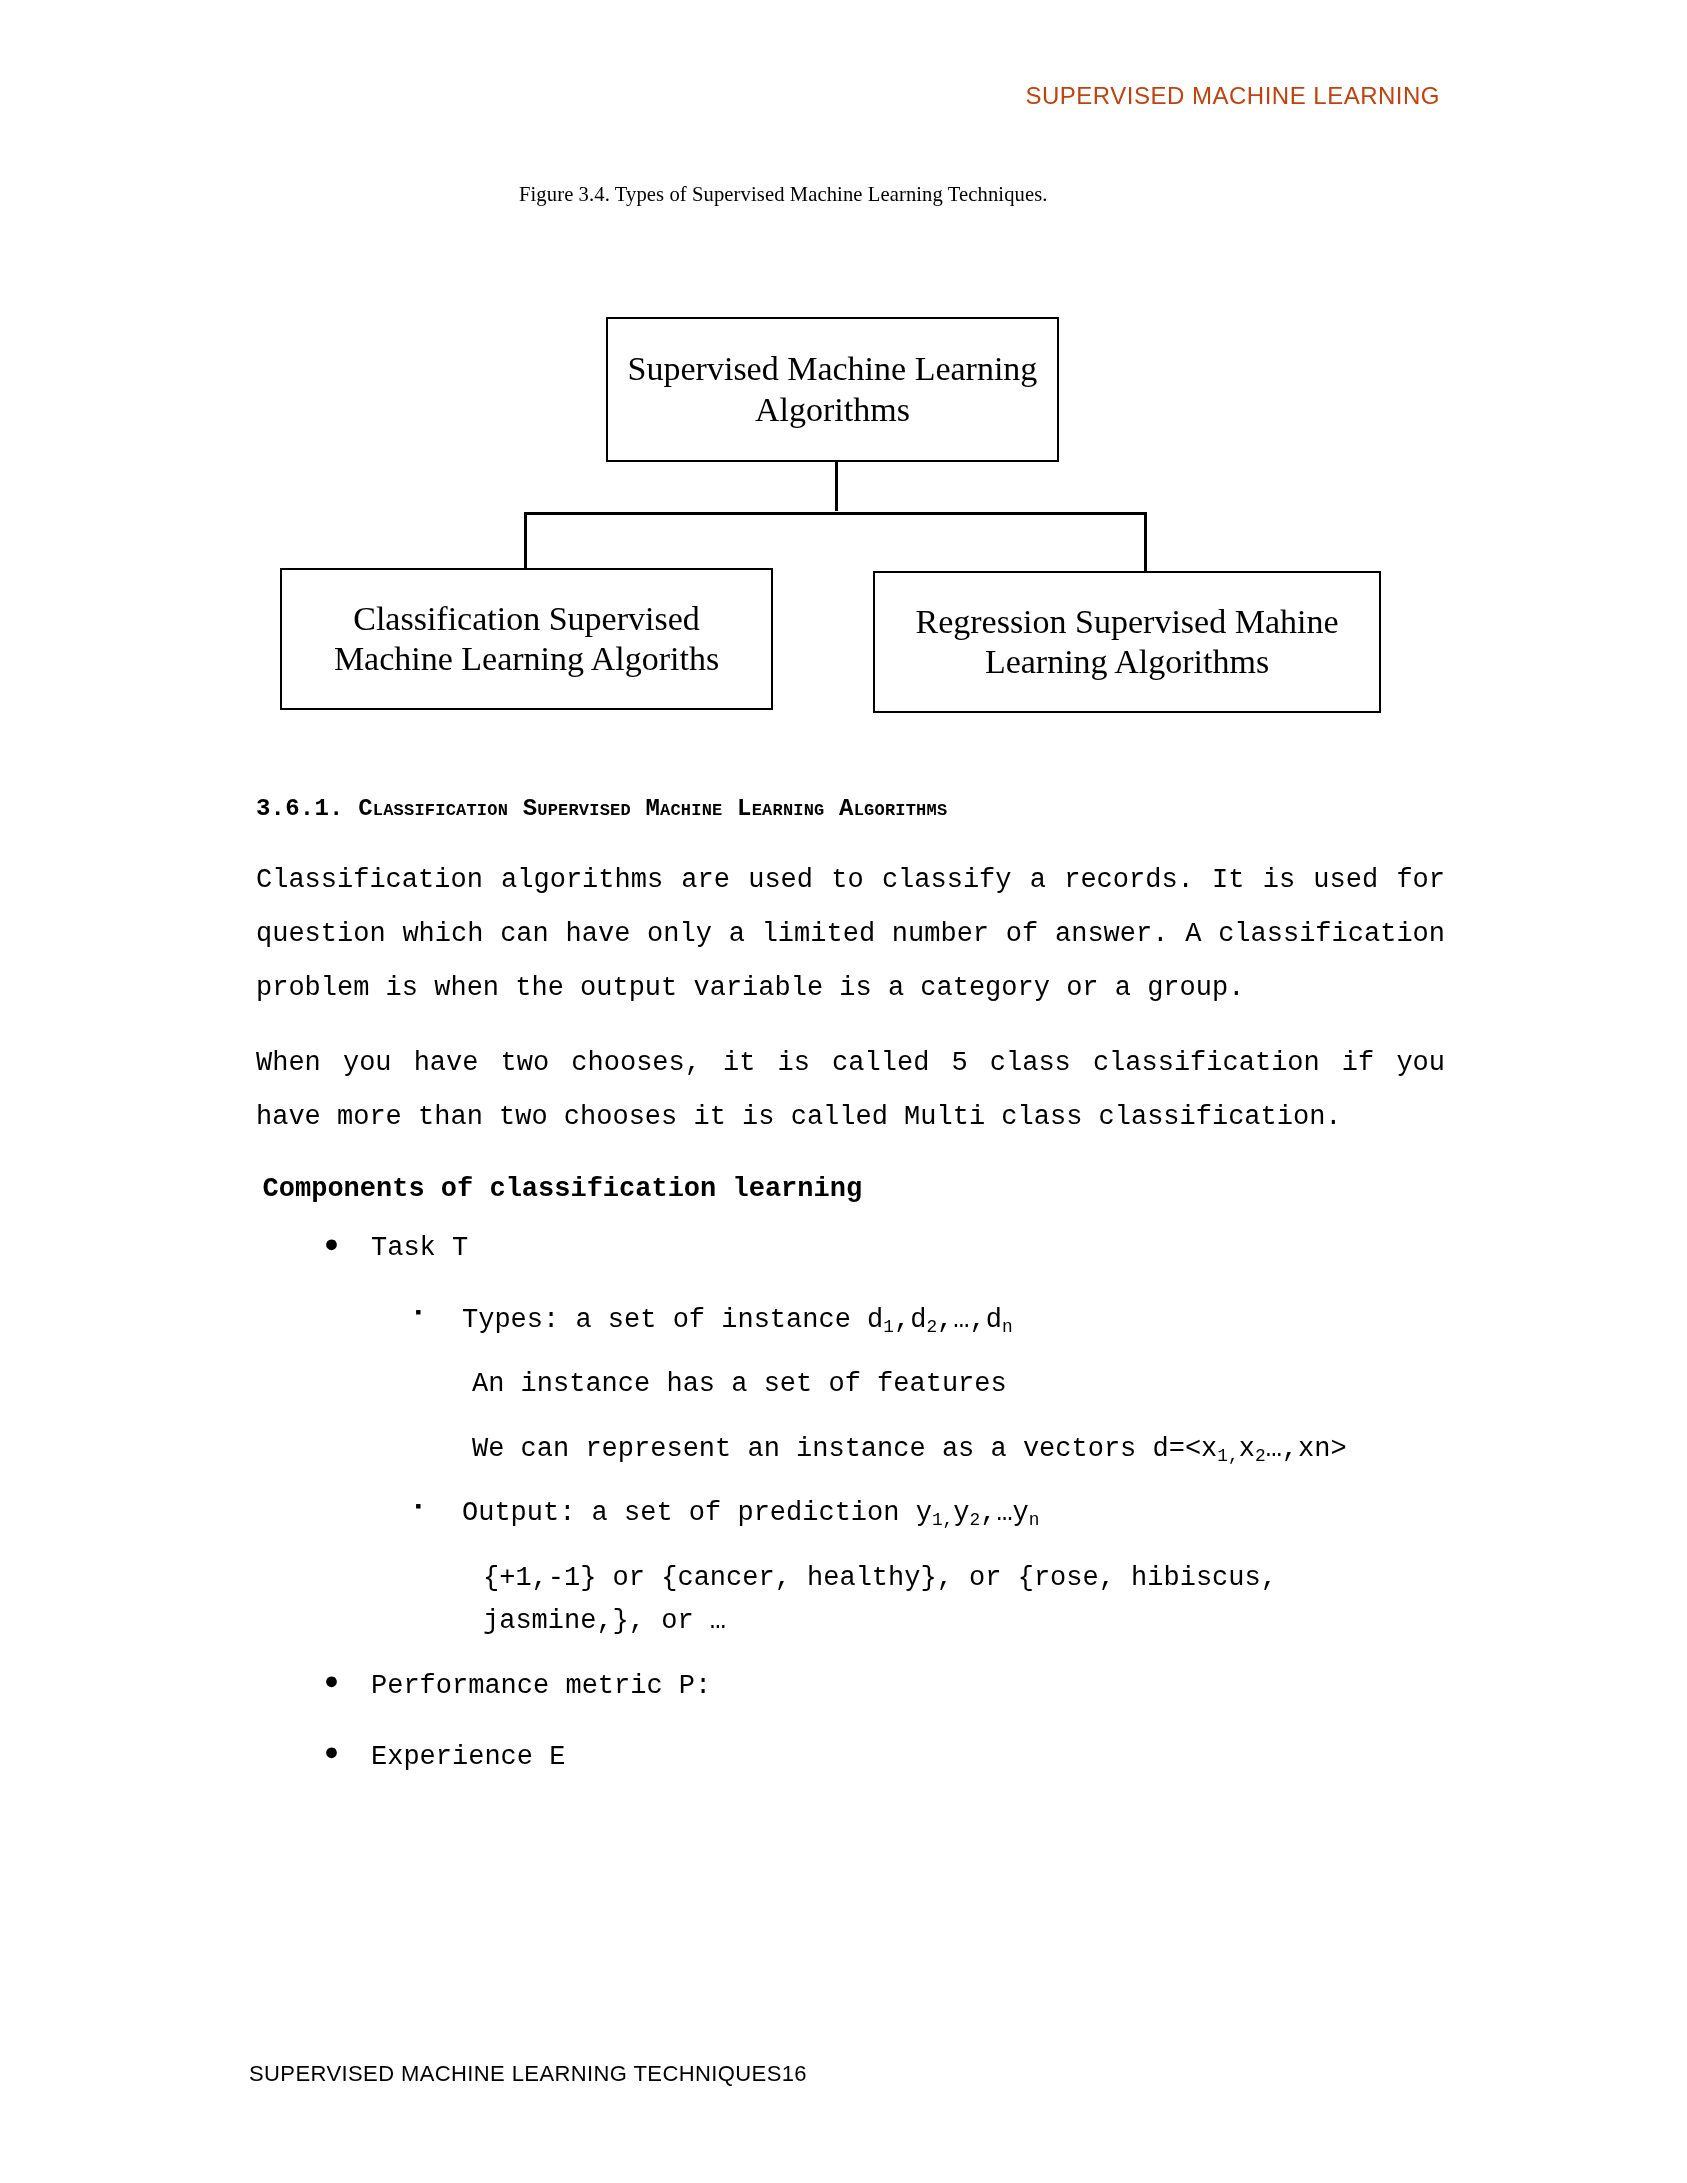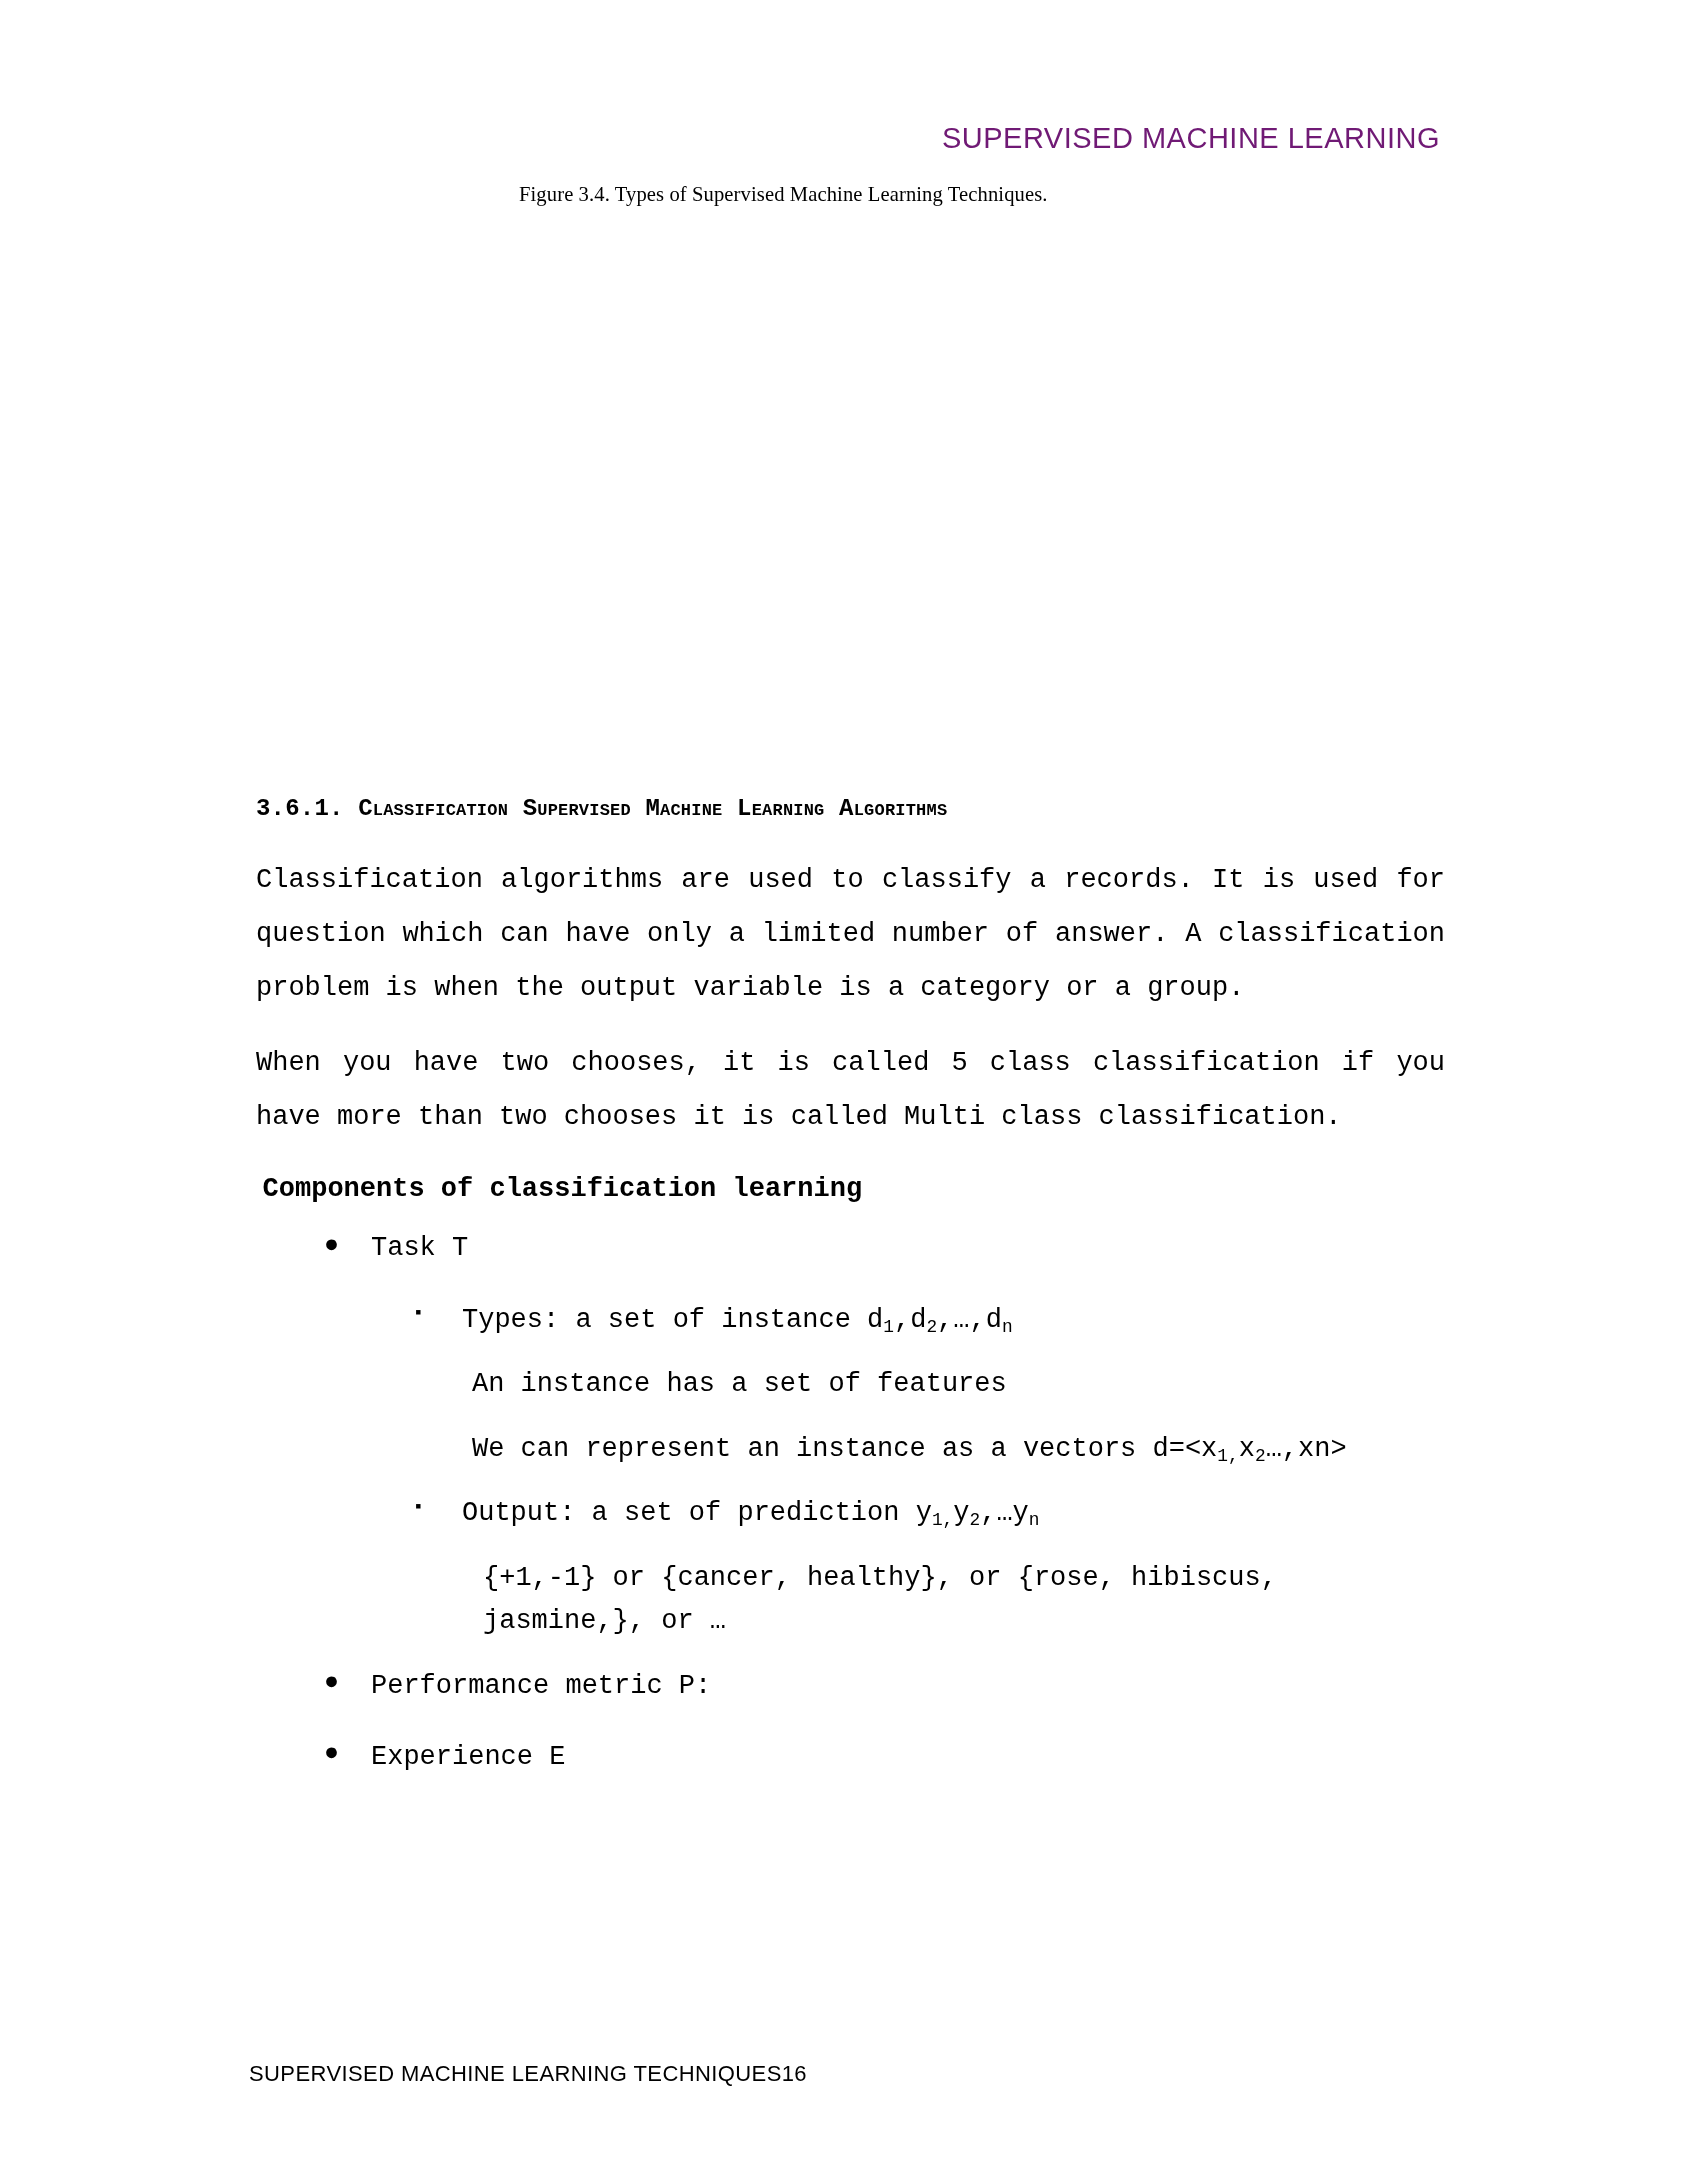--- a/index.html
+++ b/index.html
@@ -18,24 +18,23 @@
   }
 
   
   .running-header {
     position: absolute;
     top: 82px;
     left: 247px;
     right: 247px;
     text-align: right;
     font-family: "Liberation Sans", "DejaVu Sans", sans-serif;
-    font-size: 29px;
+    font-size: 24px;
     letter-spacing: 0.5px;
-    color: #701a75;
-    margin-top: 40px;
+    color: #c2410c;
   }
 
   
   .figure-caption {
     position: absolute;
     top: 183px;
     left: 519px;
     font-size: 20.6px;
     font-weight: normal;
     letter-spacing: 0.1px;
@@ -202,20 +201,32 @@
 </style>
 </head>
 <body>
 
 <div class="page">
 
   <div class="running-header">SUPERVISED MACHINE LEARNING</div>
 
   <div class="figure-caption">Figure 3.4. Types of Supervised Machine Learning Techniques.</div>
 
+  <div class="diagram">
+    <div class="node-box node-root">Supervised Machine Learning Algorithms</div>
+
+    <div class="connector conn-stem"></div>
+    <div class="connector conn-bar"></div>
+    <div class="connector conn-drop-left"></div>
+    <div class="connector conn-drop-right"></div>
+
+    <div class="node-box node-left">Classification Supervised Machine Learning Algoriths</div>
+
+    <div class="node-box node-right">Regression Supervised Mahine Learning Algorithms</div>
+  </div>
 
   <div class="content">
 
     <div class="section-heading">3.6.1. Classification Supervised Machine Learning Algorithms</div>
 
     <p class="para">Classification algorithms are used to classify a records. It is used for question which can have only a limited number of answer. A classification problem is when the output variable is a category or a group.</p>
 
     <p class="para">When you have two chooses, it is called 5 class classification if you have more than two chooses it is called Multi class classification.</p>
 
     <div class="subhead">Components of classification learning</div>

